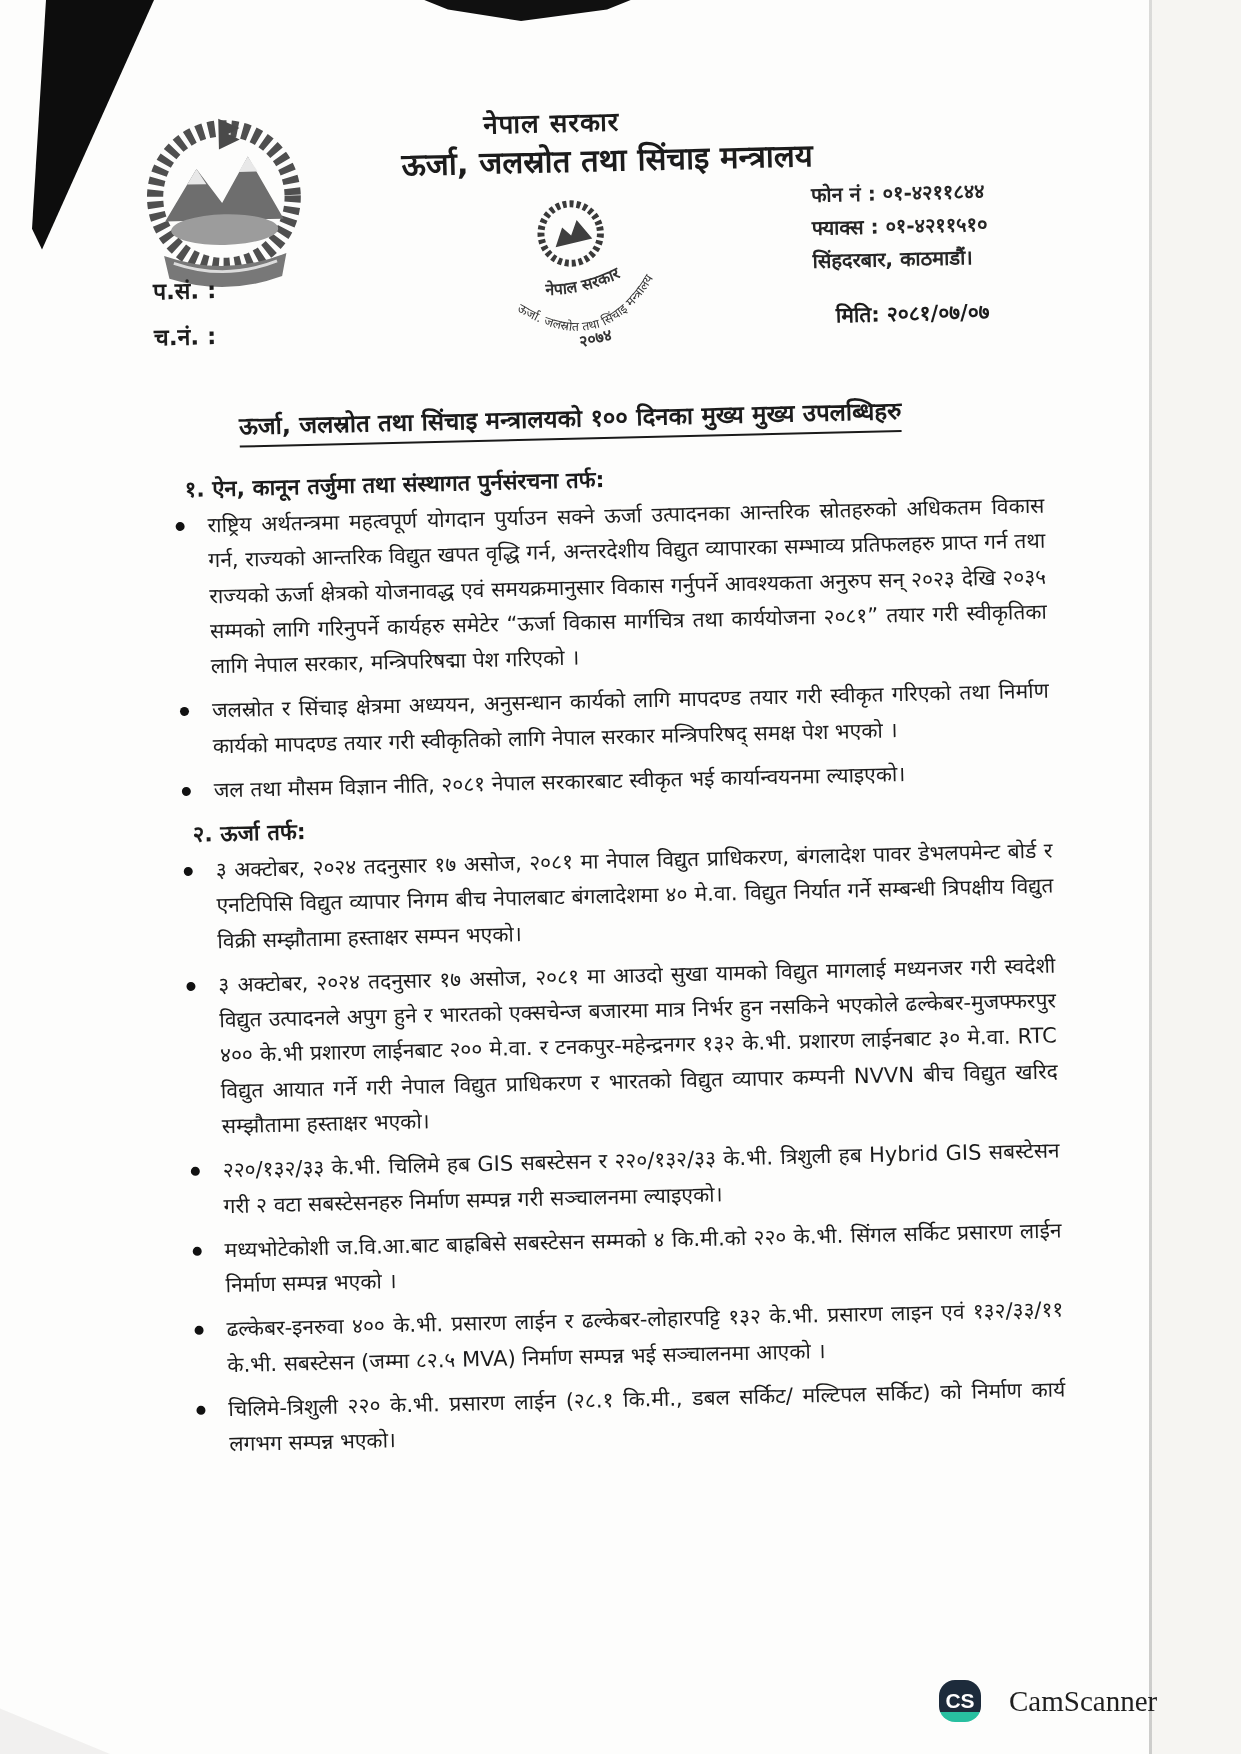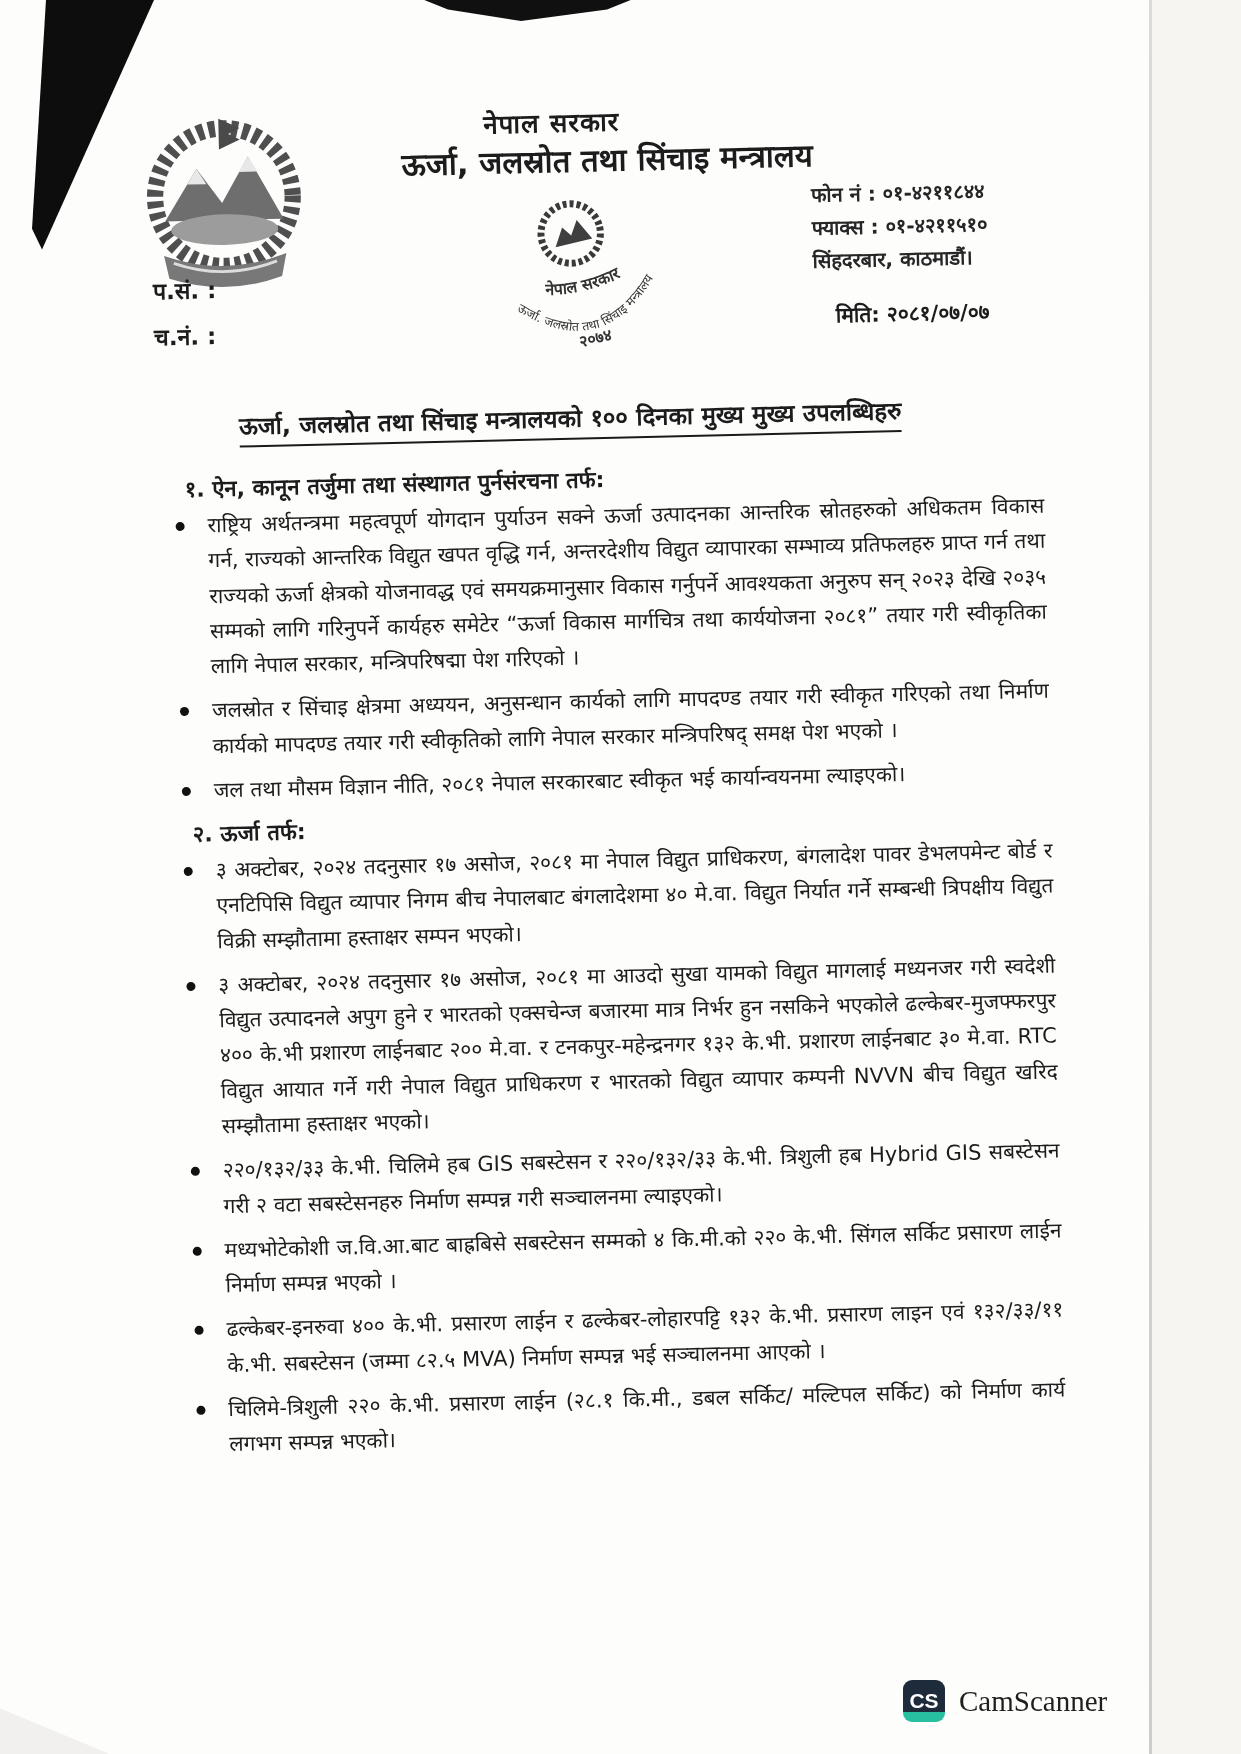--- a/index.html
+++ b/index.html
@@ -78,28 +78,29 @@
     position: relative; padding-left: 47px; margin: 0 0 9px 0;
     font-size: 21px; line-height: 1.68; text-align: justify;
   }
   ul.bullet-list li::before {
     content: ""; position: absolute; left: 15px; top: 13px;
     width: 9px; height: 9px; border-radius: 50%; background: #111;
   }
   
   .cs-watermark { position: absolute; left: 903px; top: 1680px; display: flex; align-items: center; }
   .cs-icon {
-    width: 42px; height: 42px; border-radius: 9px;
+    width: 42px; height: 42px; border-radius: 16px;
     background: linear-gradient(#1d2b3b 76%, #28bfa0 76%);
     display: flex; align-items: center; justify-content: center;
     color: #ffffff; font-weight: 700; font-size: 21px;
     font-family: "Liberation Sans", sans-serif;
+    margin-left: 36px;
   }
   .cs-name {
-    margin-left: 14px; font-size: 29px; color: #1f1f1f;
+    margin-left: 28px; font-size: 29px; color: #1f1f1f;
     font-family: "Liberation Serif", serif;
   }
 </style>
 </head>
 <body>
 
 <div class="right-margin-shade"></div>
 <div class="right-crease"></div>
 <div class="corner-wedge"></div>
 <div class="top-blot"></div>

